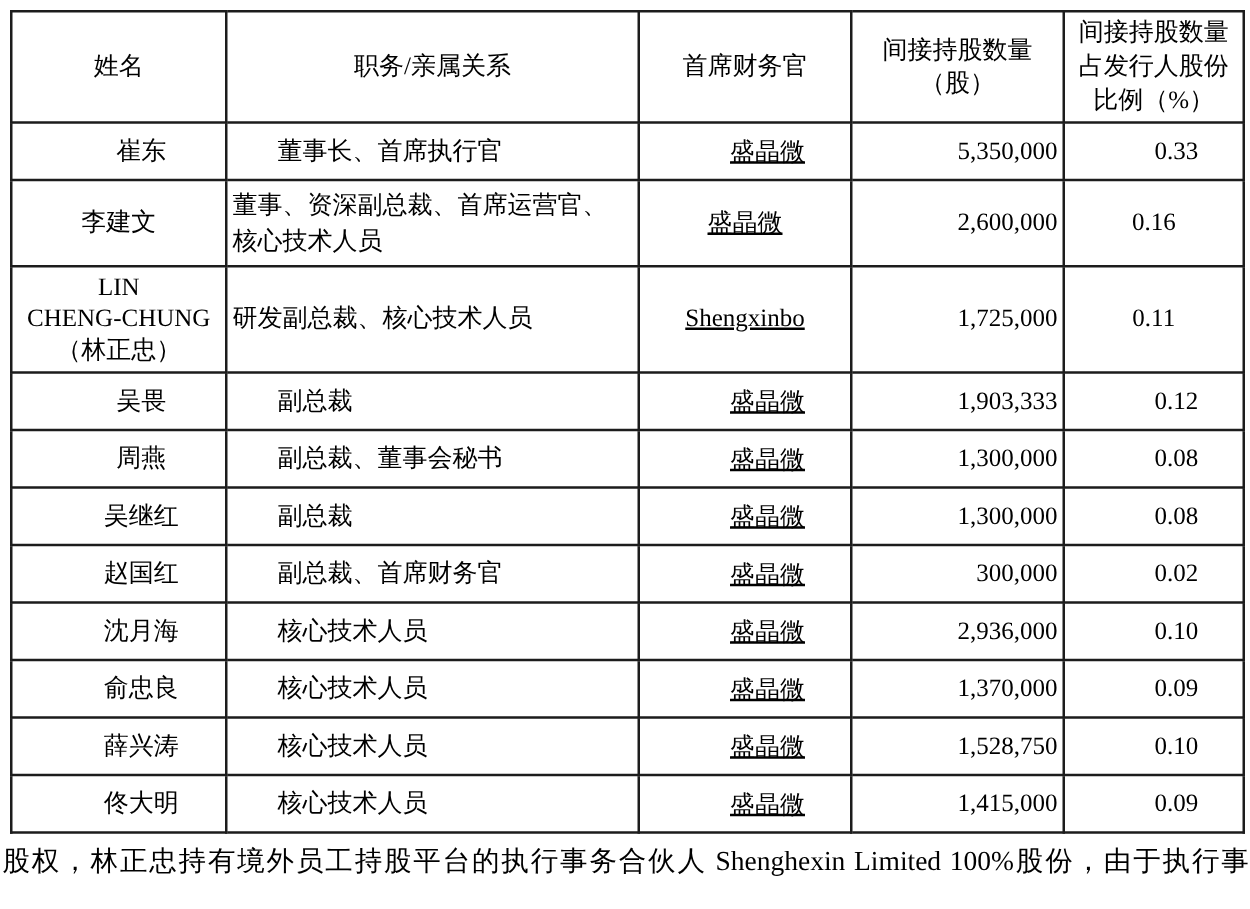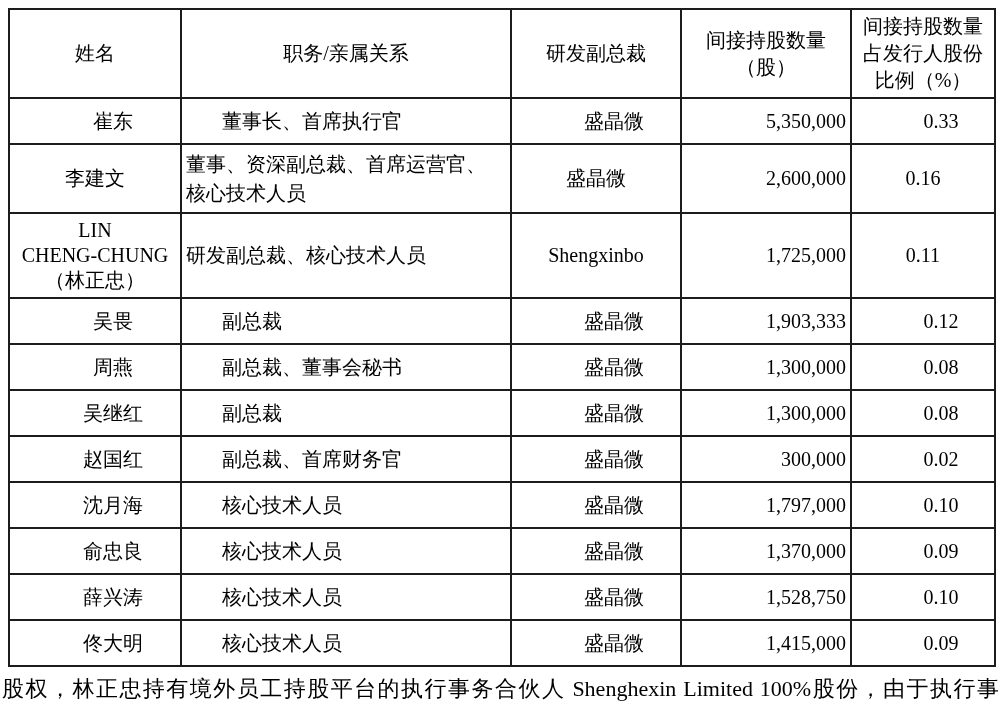--- a/index.html
+++ b/index.html
@@ -54,20 +54,21 @@
     white-space: pre-line;
     line-height: 25px;
   }
   td.c-pos {
     text-align: left;
     white-space: pre-line;
     line-height: 29px;
   }
   td.c-co {
     text-align: center;
+    text-decoration: underline;
   }
   td.c-num {
     text-align: right;
     padding-right: 7px;
   }
   td.c-ratio {
     text-align: center;
     padding-right: 11px;
   }
   .footnote {
@@ -95,21 +96,21 @@
       <col class="c1">
         <col class="c2">
         <col class="c3">
         <col class="c4">
         <col class="c5">
     </colgroup>
     <thead>
       <tr>
         <th>姓名</th>
         <th>职务/亲属关系</th>
-        <th>研发副总裁</th>
+        <th>首席财务官</th>
         <th>间接持股数量
 （股）</th>
         <th>间接持股数量
 占发行人股份
 比例（%）</th>
       </tr>
     </thead>
     <tbody>
       <tr class="row-s">
         <td class="c-name">崔东</td>
@@ -160,21 +161,21 @@
         <td class="c-name">赵国红</td>
         <td class="c-pos">副总裁、首席财务官</td>
         <td class="c-co">盛晶微</td>
         <td class="c-num">300,000</td>
         <td class="c-ratio">0.02</td>
       </tr>
       <tr class="row-s">
         <td class="c-name">沈月海</td>
         <td class="c-pos">核心技术人员</td>
         <td class="c-co">盛晶微</td>
-        <td class="c-num">1,797,000</td>
+        <td class="c-num">2,936,000</td>
         <td class="c-ratio">0.10</td>
       </tr>
       <tr class="row-s">
         <td class="c-name">俞忠良</td>
         <td class="c-pos">核心技术人员</td>
         <td class="c-co">盛晶微</td>
         <td class="c-num">1,370,000</td>
         <td class="c-ratio">0.09</td>
       </tr>
       <tr class="row-s">

